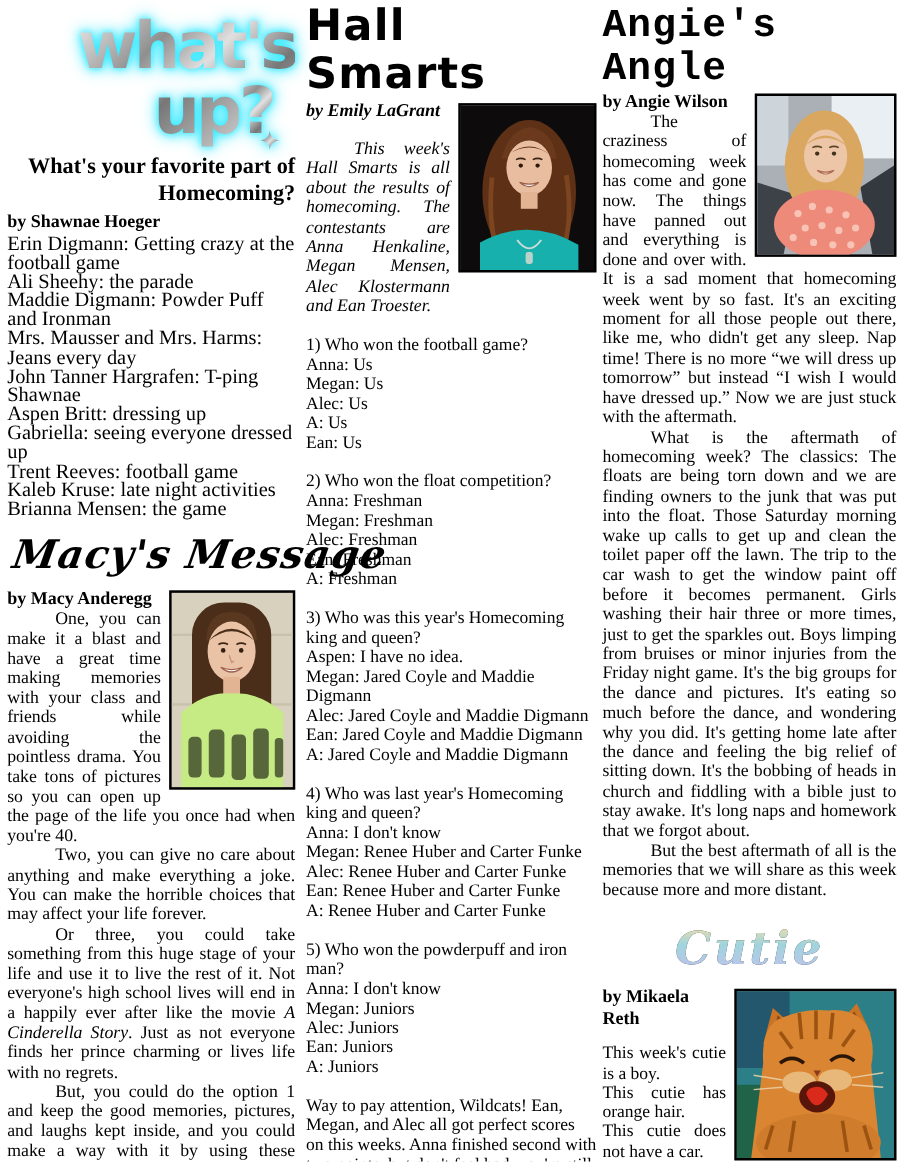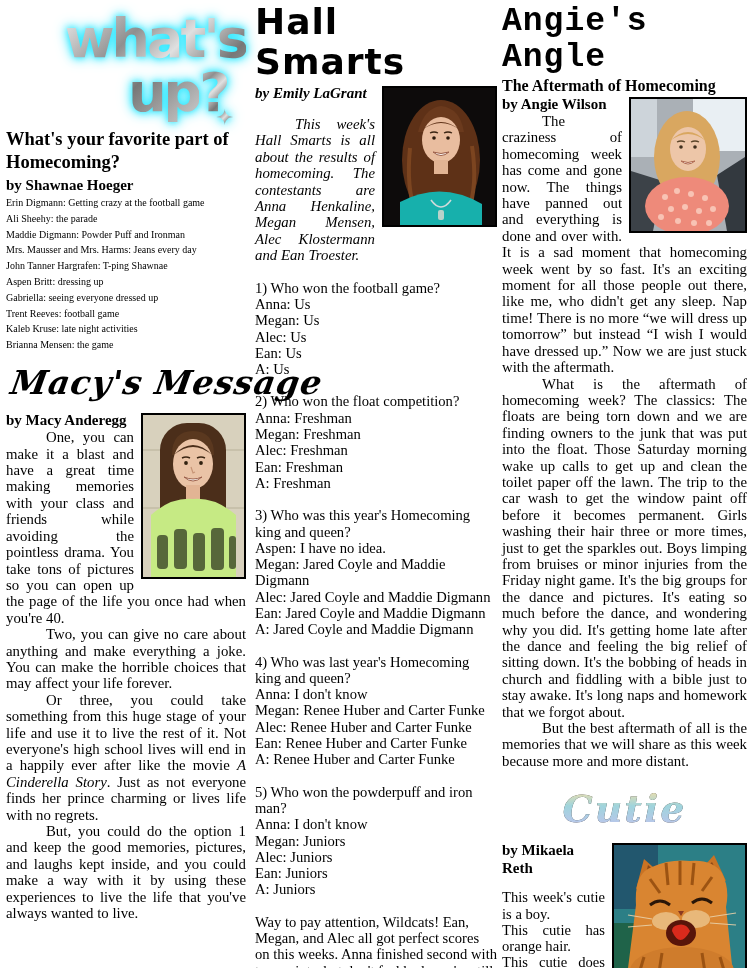--- a/index.html
+++ b/index.html
@@ -18,27 +18,27 @@
   .wu-text, .wu-star {
     font-family:"DejaVu Sans", sans-serif; font-weight:900;
     background:linear-gradient(135deg,#f2f2f2 0%,#8f8f8f 30%,#e0e0e0 48%,#777 68%,#cfcfcf 100%);
     -webkit-background-clip:text; background-clip:text; color:transparent;
   }
   .wu-text { font-size:54px; letter-spacing:-3px; }
   .wu-star { font-size:22px; position:relative; top:14px; left:-12px; }
   .wu-glow { display:inline-block; filter:drop-shadow(0 0 3px #35e9ff) drop-shadow(0 0 6px #35e9ff); }
 
   .wu-heading {
-    font-size:18.5px; line-height:23px; font-weight:bold; text-align:left;
+    font-size:18.5px; line-height:23px; font-weight:bold; text-align:right;
     margin:4px 0 2px 0;
   }
   .byline { font-weight:bold; font-size:15px; line-height:18px; }
 
   .entries { margin-top:1px; }
-  .entry { font-size:10px; line-height:15.8px; }
+  .entry { font-size:17px; line-height:15.8px; }
 
   
   .macy-title {
     font-family:"DejaVu Serif", serif; font-style:italic; font-weight:bold;
     font-size:33px; line-height:1.1; transform:skewX(-9deg); transform-origin:left bottom;
     margin:12px 0 10px 2px; white-space:nowrap; letter-spacing:1px;
   }
   .article { text-align:justify; }
   .article p { font-size:14.8px; line-height:16.4px; text-indent:40px; }
 
@@ -167,22 +167,22 @@
       <div class="byline">by Emily LaGrant</div>
       <p class="hs-intro">This week's Hall Smarts is all about the results of homecoming. The contestants are Anna Henkaline, Megan Mensen, Alec Klostermann and Ean Troester.</p>
     </div>
 
     <div class="qa-block">
 
     <div class="qline">1) Who won the football game?</div>
         <div class="qline">Anna: Us</div>
         <div class="qline">Megan: Us</div>
         <div class="qline">Alec: Us</div>
+        <div class="qline">A: Us</div>
         <div class="qline">Ean: Us</div>
-        <div class="qline">A: Us</div>
       </div>
     <div class="qa-block">
 
     <div class="qline">2) Who won the float competition?</div>
         <div class="qline">Anna: Freshman</div>
         <div class="qline">Megan: Freshman</div>
         <div class="qline">Alec: Freshman</div>
         <div class="qline">Ean: Freshman</div>
         <div class="qline">A: Freshman</div>
       </div>
@@ -212,21 +212,20 @@
         <div class="qline">Alec: Juniors</div>
         <div class="qline">Ean: Juniors</div>
         <div class="qline">A: Juniors</div>
       </div>
 
     <div class="hs-closing">Way to pay attention, Wildcats! Ean, Megan, and Alec all got perfect scores on this weeks. Anna finished second with two points, but don't feel bad, you're still getting to know people around MV.</div>
   </div>
 
   <div class="col col3">
     <h1 class="comic-title">Angie's Angle</h1>
-    <div class="subtitle">The Aftermath of Homecoming</div>
 
     <div class="article">
       <span class="photo">
           <svg width="114" height="132" viewBox="0 0 114 132">
         <rect width="114" height="132" fill="#aab0b6"></rect>
         <rect x="62" width="52" height="52" fill="#e9eff3"></rect>
         <rect x="0" width="26" height="58" fill="#cdd4da"></rect>
         <path d="M0,72 L32,82 L22,132 L0,132 Z" fill="#3c4248"></path>
         <path d="M114,58 L86,76 L96,132 L114,132 Z" fill="#33393f"></path>
         <ellipse cx="56" cy="58" rx="33" ry="46" fill="#d9a760"></ellipse>

